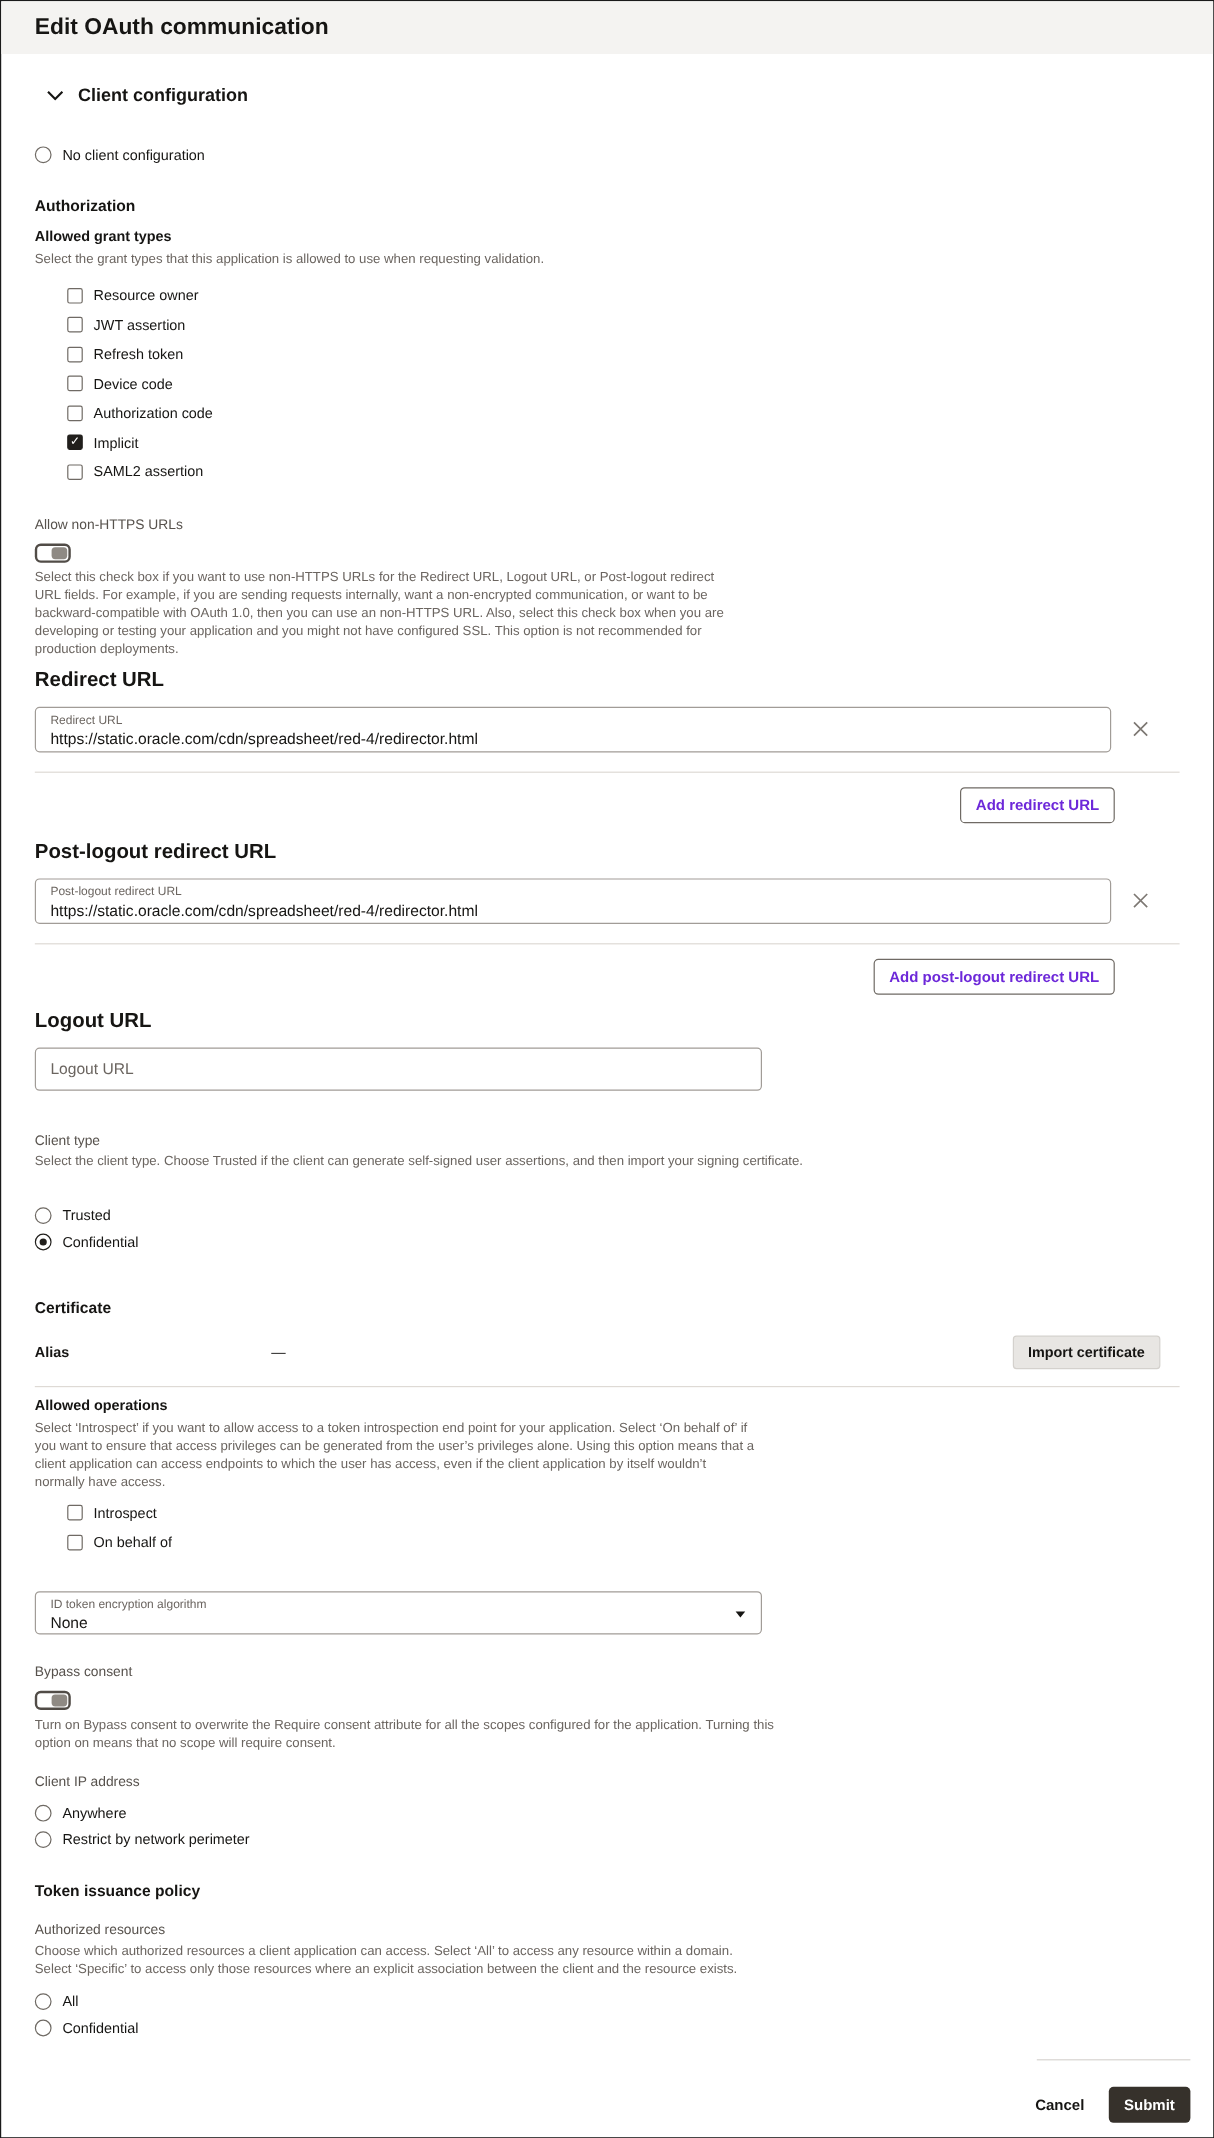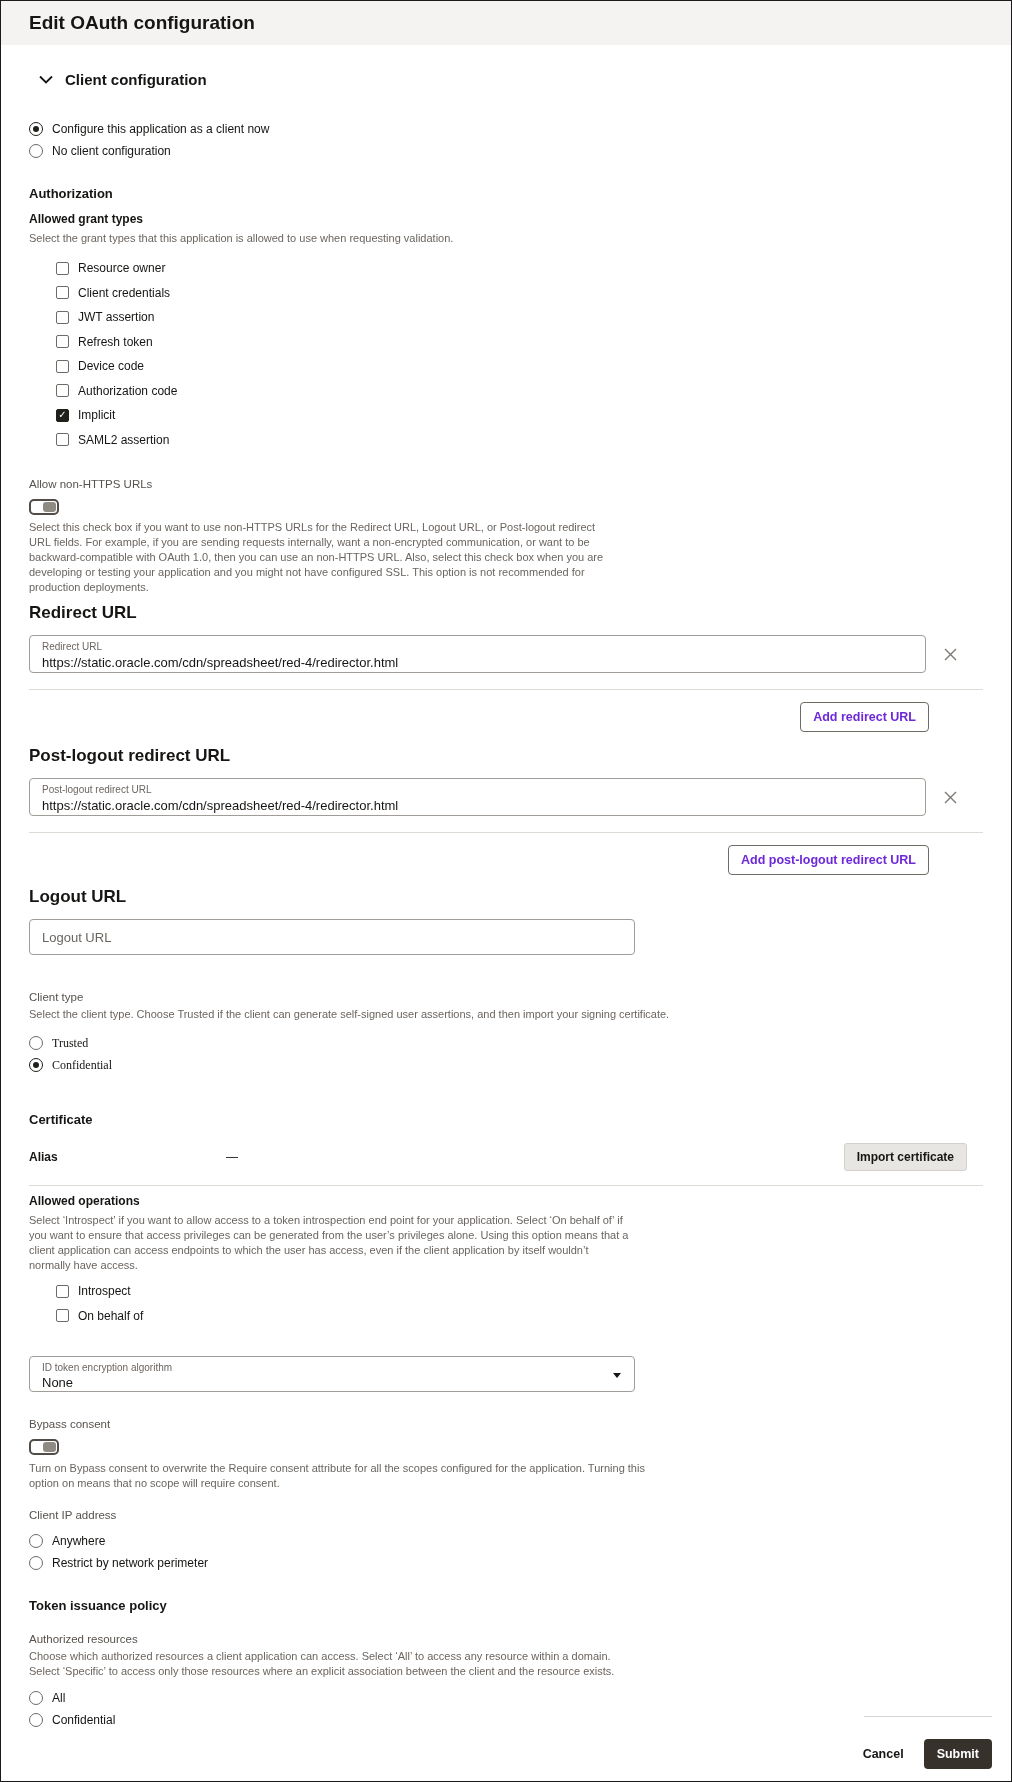--- a/index.html
+++ b/index.html
@@ -78,60 +78,52 @@
   .btn-ghost { background:none; border:none; font-size:12.5px; font-weight:600; color:#161513; font-family:"Liberation Sans", sans-serif; cursor:default; }
   .btn-primary { background:#36312b; color:#fff; border:none; border-radius:4px; padding:8px 13px;
                  font-size:12.5px; font-weight:600; font-family:"Liberation Sans", sans-serif; cursor:default; }
 </style>
 </head>
 <body>
 
 <div class="page">
 
   <div class="header">
-    <h1>Edit OAuth configuration</h1>
+    <h1>Edit OAuth communication</h1>
   </div>
 
   <div class="content">
 
     
     <div class="section-head">
       <span style="display:flex;">
         <svg width="14" height="9" viewBox="0 0 14 9">
             <polyline points="1,1.5 7,7.5 13,1.5" fill="none" stroke="#161513" stroke-width="1.8"></polyline>
           </svg>
       </span>
       <h2>Client configuration</h2>
     </div>
 
     
     <div style="margin-top:30px;">
       <div class="row">
-        <span class="radio sel"></span>
-        <span>Configure this application as a client now</span>
-      </div>
-      <div class="row">
         <span class="radio"></span>
         <span>No client configuration</span>
       </div>
     </div>
 
     
     <div class="h3" style="margin-top:24px;">Authorization</div>
     <div class="h4" style="margin-top:11px;">Allowed grant types</div>
     <div class="desc" style="margin-top:5px;">Select the grant types that this application is allowed to use when requesting validation.</div>
 
     <div style="margin-top:10px;">
       <div class="row cb-row">
         <span class="cb"></span>
         <span>Resource owner</span>
-      </div>
-      <div class="row cb-row">
-        <span class="cb"></span>
-        <span>Client credentials</span>
       </div>
       <div class="row cb-row">
         <span class="cb"></span>
         <span>JWT assertion</span>
       </div>
       <div class="row cb-row">
         <span class="cb"></span>
         <span>Refresh token</span>
       </div>
       <div class="row cb-row">
@@ -195,21 +187,21 @@
       <button class="btn">Add post-logout redirect URL</button>
     </div>
 
     
     <div class="h2" style="margin-top:12px;">Logout URL</div>
     <input class="plain-input" style="margin-top: 12px;" placeholder="Logout URL">
 
     
     <div class="lbl" style="margin-top:36px;">Client type</div>
     <div class="desc" style="margin-top:4px;">Select the client type. Choose Trusted if the client can generate self-signed user assertions, and then import your signing certificate.</div>
-    <div style="margin-top:10px;font-family:Liberation Serif, serif;">
+    <div style="margin-top:26px;">
       <div class="row">
         <span class="radio"></span>
         <span>Trusted</span>
       </div>
       <div class="row">
         <span class="radio sel"></span>
         <span>Confidential</span>
       </div>
     </div>
 

